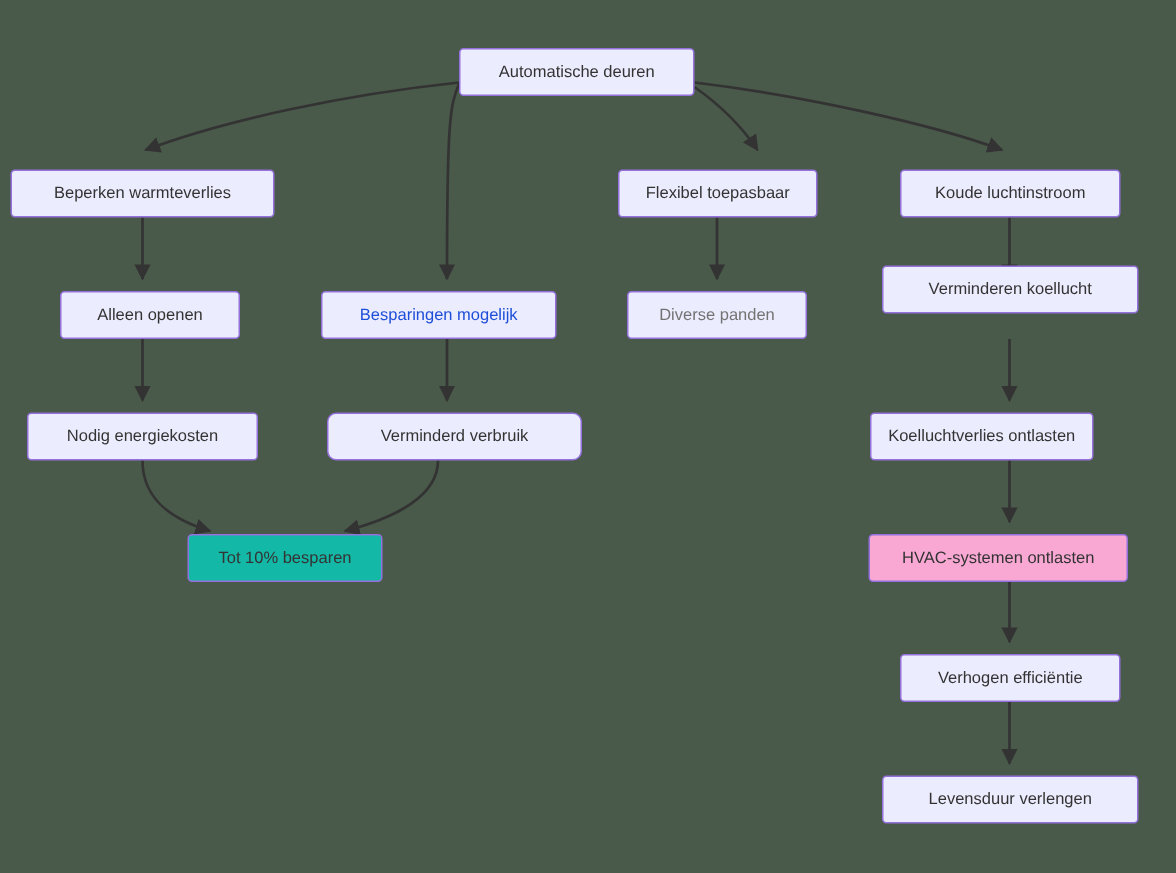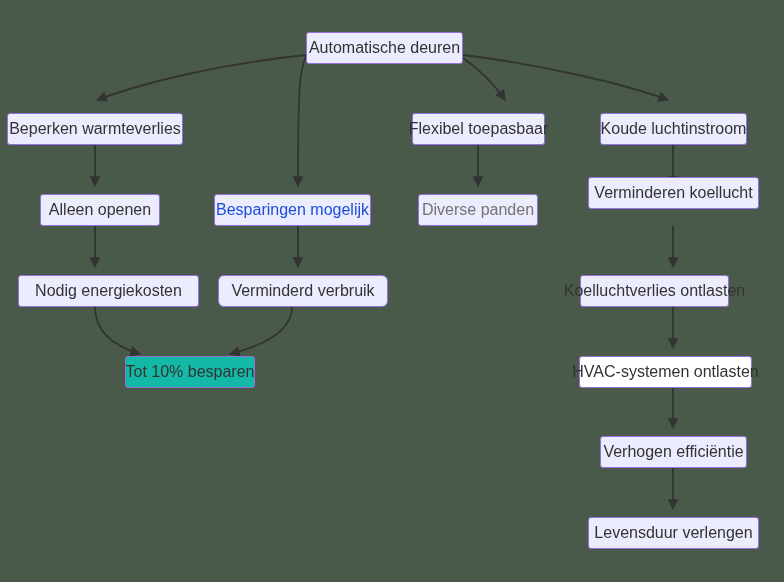--- a/index.html
+++ b/index.html
@@ -20,21 +20,21 @@
     width: 784px;
     height: 582px;
   }
   .node {
     position: absolute;
     box-sizing: border-box;
     background: #ECECFF;
     border: 1px solid #9370DB;
     border-radius: 3px;
     color: #333333;
-    font-size: 16px;
+    font-size: 11px;
     line-height: 1;
     display: flex;
     align-items: center;
     justify-content: center;
     text-align: center;
     white-space: nowrap;
     height: 32px;
     padding: 0 10px;
   }
   svg.edges {
@@ -80,21 +80,21 @@
   </svg>
   <div id="node-layer">
       <div class="node" style="left: 306px; top: 32px; width: 157px; background: rgb(236, 236, 255); border-color: rgb(147, 112, 219); color: rgb(51, 51, 51);">Automatische deuren</div>
       <div class="node" style="left: 7px; top: 113px; width: 176px; background: rgb(236, 236, 255); border-color: rgb(147, 112, 219); color: rgb(51, 51, 51);">Beperken warmteverlies</div>
       <div class="node" style="left: 412px; top: 113px; width: 133px; background: rgb(236, 236, 255); border-color: rgb(147, 112, 219); color: rgb(51, 51, 51);">Flexibel toepasbaar</div>
       <div class="node" style="left: 600px; top: 113px; width: 147px; background: rgb(236, 236, 255); border-color: rgb(147, 112, 219); color: rgb(51, 51, 51);">Koude luchtinstroom</div>
       <div class="node" style="left: 40px; top: 194px; width: 120px; background: rgb(236, 236, 255); border-color: rgb(147, 112, 219); color: rgb(51, 51, 51);">Alleen openen</div>
       <div class="node" style="left: 214px; top: 194px; width: 157px; background: rgb(236, 236, 255); border-color: rgb(147, 112, 219); color: #1d4ed8;">Besparingen mogelijk</div>
       <div class="node" style="left: 418px; top: 194px; width: 120px; background: rgb(236, 236, 255); border-color: rgb(147, 112, 219); color: #737373;">Diverse panden</div>
       <div class="node" style="left: 588px; top: 177px; width: 171px; background: rgb(236, 236, 255); border-color: rgb(147, 112, 219); color: rgb(51, 51, 51);">Verminderen koellucht</div>
-      <div class="node" style="left: 18px; top: 275px; width: 181px; background: rgb(236, 236, 255); border-color: rgb(147, 112, 219); color: rgb(51, 51, 51);">Nodig energiekosten</div>
+      <div class="node" style="left: 18px; top: 275px; width: 154px; background: rgb(236, 236, 255); border-color: rgb(147, 112, 219); color: rgb(51, 51, 51);">Nodig energiekosten</div>
       <div class="node" style="left: 218px; top: 275px; width: 170px; background: rgb(236, 236, 255); border-color: rgb(147, 112, 219); color: rgb(51, 51, 51); border-radius: 6px;">Verminderd verbruik</div>
       <div class="node" style="left: 580px; top: 275px; width: 149px; background: rgb(236, 236, 255); border-color: rgb(147, 112, 219); color: rgb(51, 51, 51);">Koelluchtverlies ontlasten</div>
       <div class="node" style="left: 125px; top: 356px; width: 130px; background: #14b8a6; border-color: rgb(147, 112, 219); color: rgb(51, 51, 51);">Tot 10% besparen</div>
-      <div class="node" style="left: 579px; top: 356px; width: 173px; background: #ffffff; border-color: rgb(147, 112, 219); color: rgb(51, 51, 51);">HVAC-systemen ontlasten</div>
+      <div class="node" style="left: 579px; top: 356px; width: 173px; background: #f9a8d4; border-color: rgb(147, 112, 219); color: rgb(51, 51, 51);">HVAC-systemen ontlasten</div>
       <div class="node" style="left: 600px; top: 436px; width: 147px; background: rgb(236, 236, 255); border-color: rgb(147, 112, 219); color: rgb(51, 51, 51);">Verhogen efficiëntie</div>
       <div class="node" style="left: 588px; top: 517px; width: 171px; background: rgb(236, 236, 255); border-color: rgb(147, 112, 219); color: rgb(51, 51, 51);">Levensduur verlengen</div>
     </div>
 </div>
 
 </body></html>

